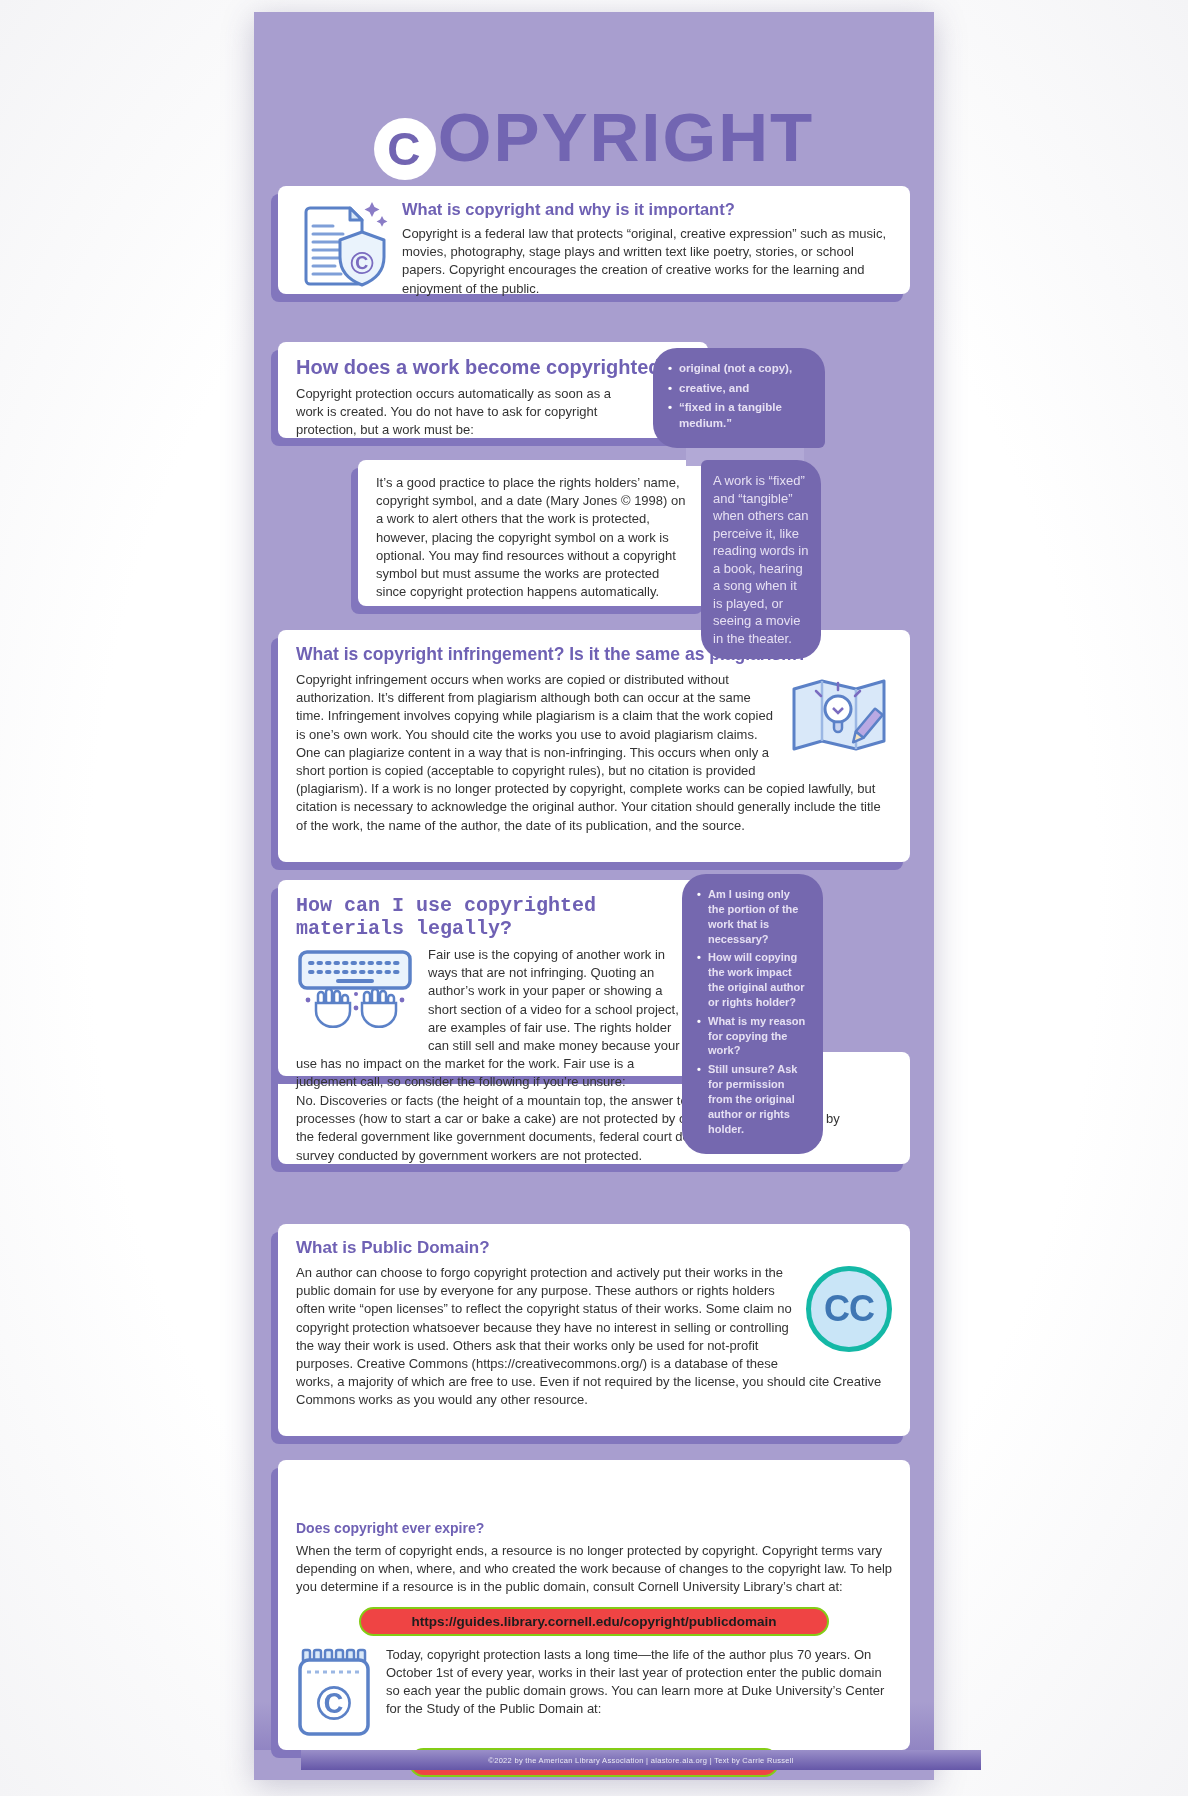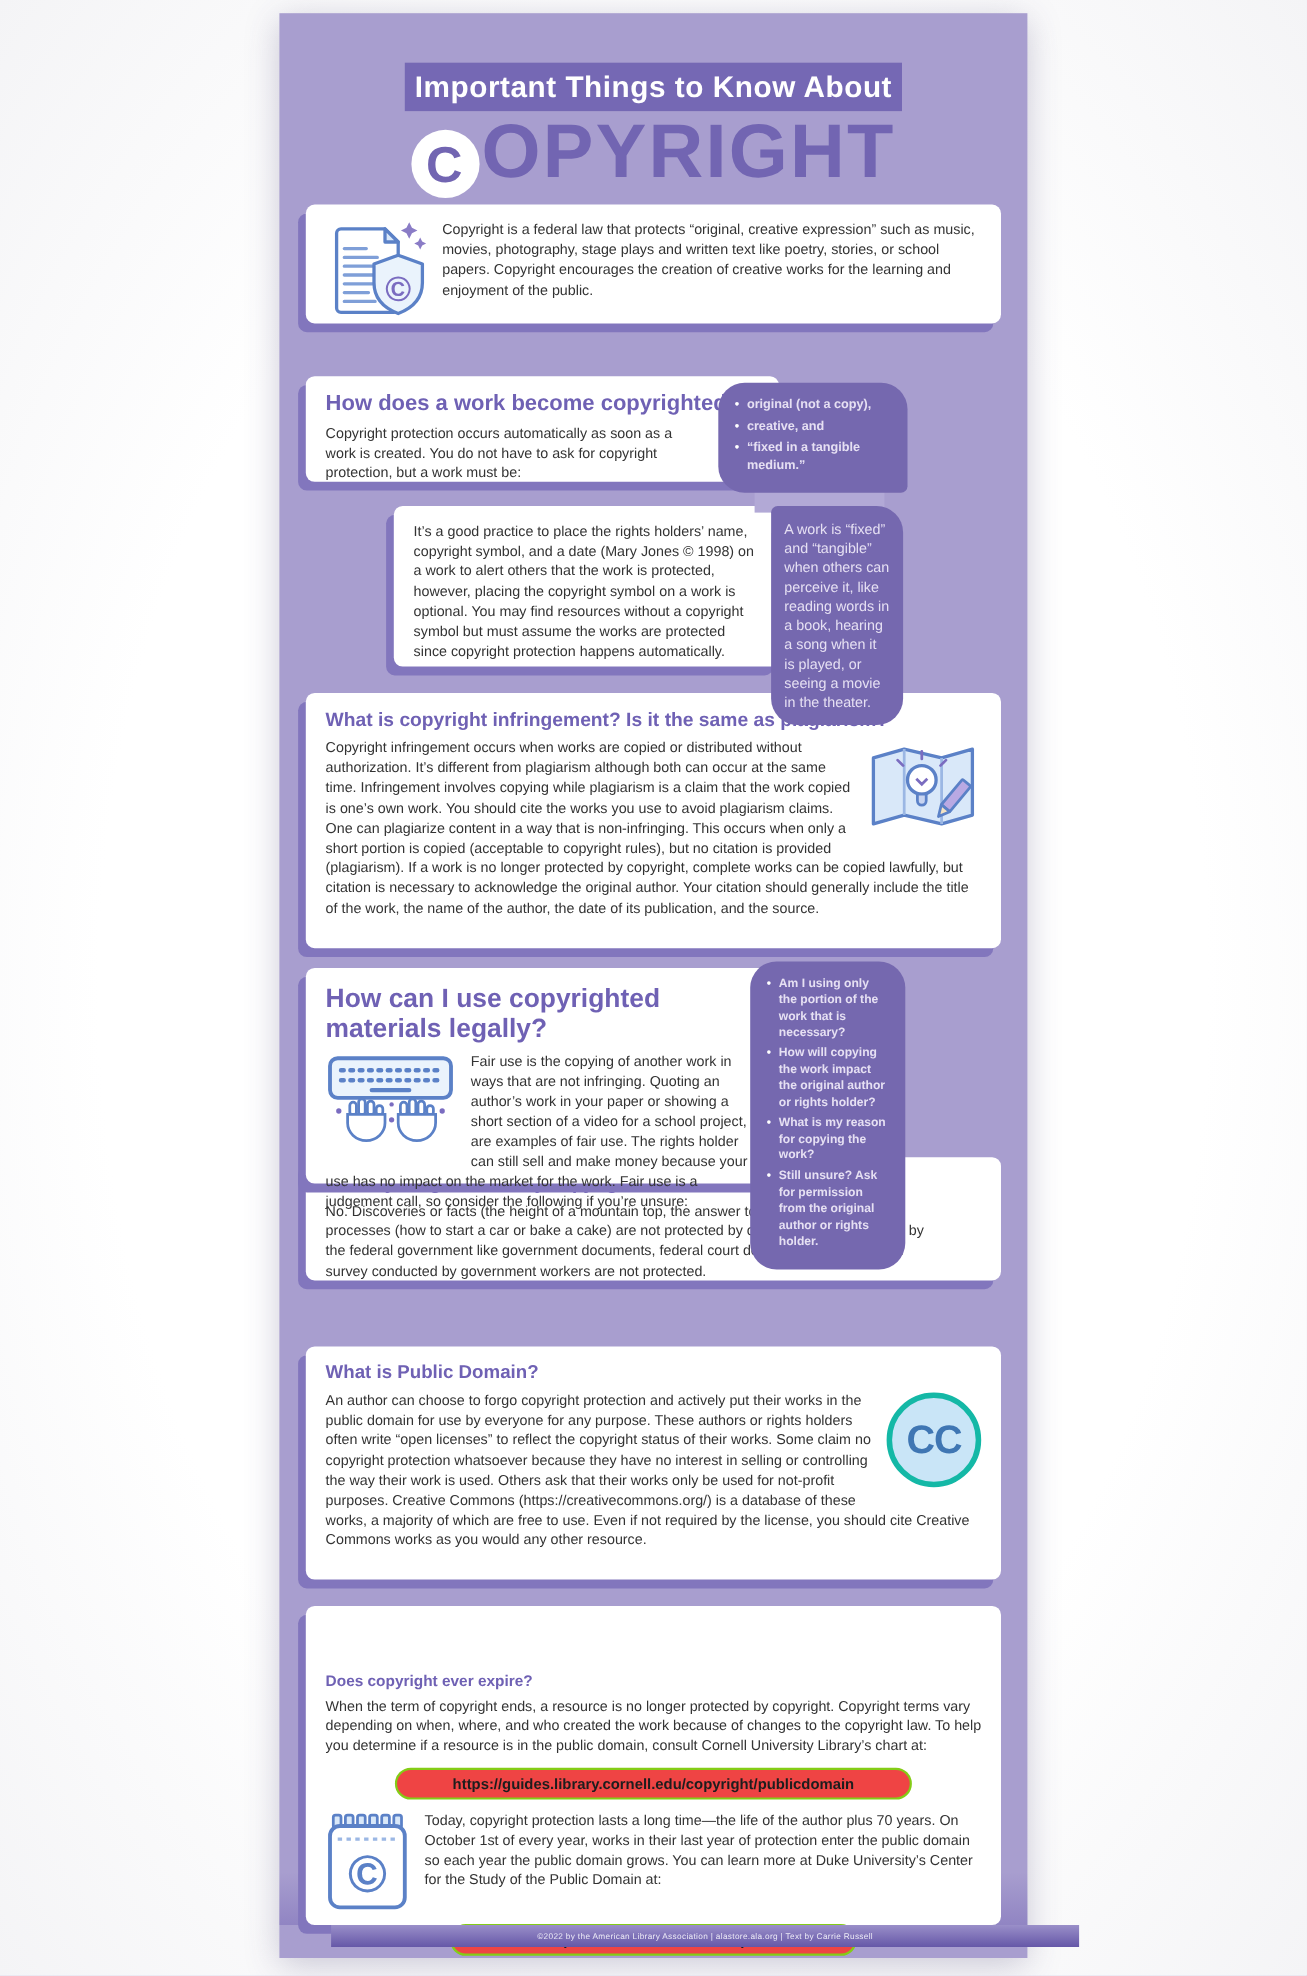--- a/index.html
+++ b/index.html
@@ -72,33 +72,30 @@
   .bubble-must    { left:399px; top:336px; width:172px; border-radius:24px 24px 6px 24px; }
   .bubble-fixed   { left:447px; top:448px; width:120px; min-height:140px; border-radius:6px 24px 24px 24px; font-size:13px; padding:12px 12px; }
   .conn-become    { left:432px; top:424px; width:118px; height:30px; }
   .card-infringe  { left:24px; top:618px;  width:632px; height:232px; }
   .card-fairuse   { left:24px; top:868px;  width:424px; height:196px; }
   .bubble-fairuse { left:428px; top:862px; width:141px; min-height:256px; border-radius:24px; font-size:11px; }
   .card-covered   { left:24px; top:1040px; width:632px; height:112px; z-index:1; }
   .card-public    { left:24px; top:1212px; width:632px; height:212px; }
   .card-expire    { left:24px; top:1448px; width:632px; height:290px; }
   .h-what{font-size:16.5px;} .h-become{font-size:20px;} .h-infringe{font-size:17.5px;}
-  .h-fairuse{font-size:24px;} .h-covered{font-size:17px;} .h-public{font-size:17px;} .h-expire{font-size:14px;margin-top:46px;}
+  .h-fairuse{font-size:20px;font-family:Liberation Mono, monospace;} .h-covered{font-size:17px;} .h-public{font-size:17px;} .h-expire{font-size:14px;margin-top:46px;}
   .pill-cornell{ width:470px; } .pill-duke{ width:370px; }
   .calendar-row{ margin-top:8px; }
 </style>
 </head>
 <body>
 
 <div class="page">
   <div class="poster">
 
-    <div class="kicker-band">
-      <span>Important Things to Know About</span>
-    </div>
 
     <div class="big-title">
       <span class="c-badge">
           <span>C</span>
         </span><span>OPYRIGHT</span>
     </div>
 
     <section class="card card-what">
       <span>
         <svg width="92" height="96" viewBox="0 0 92 96">
@@ -109,20 +106,21 @@
           <g stroke="#7f9fd8" stroke-width="3" stroke-linecap="round">
             <path d="M17 26 h20 M17 34 h30 M17 42 h30 M17 50 h26 M17 58 h30 M17 66 h22 M17 74 h28" fill="none"></path>
           </g>
           <path d="M66 32 L44 40 v17 c0 14 9 23 22 28 c13 -5 22 -14 22 -28 V40 z" fill="#eaf3fc" stroke="#5b81c7" stroke-width="3" stroke-linejoin="round"></path>
           <text x="66" y="74" text-anchor="middle" font-size="32" font-weight="bold" fill="#7a6cc0">©</text>
           <path d="M76 2 l2.5 5 5 2.5 -5 2.5 -2.5 5 -2.5 -5 -5 -2.5 5 -2.5 z" fill="#8a7cc6"></path>
           <path d="M86 16 l1.8 3.6 3.6 1.8 -3.6 1.8 -1.8 3.6 -1.8 -3.6 -3.6 -1.8 3.6 -1.8 z" fill="#8a7cc6"></path>
         </svg>
       </span>
       <div>
+        <h2 class="h-what">What is copyright and why is it important?</h2>
         <p>Copyright is a federal law that protects “original, creative expression” such as music, movies, photography, stage plays and written text like poetry, stories, or school papers. Copyright encourages the creation of creative works for the learning and enjoyment of the public.</p>
       </div>
     </section>
 
     <section class="card card-become">
       <h2 class="h-become">How does a work become copyrighted?</h2>
       <p style="width:330px">Copyright protection occurs automatically as soon as a work is created. You do not have to ask for copyright protection, but a work must be:</p>
     </section>
 
     <div class="connector conn-become"></div>

